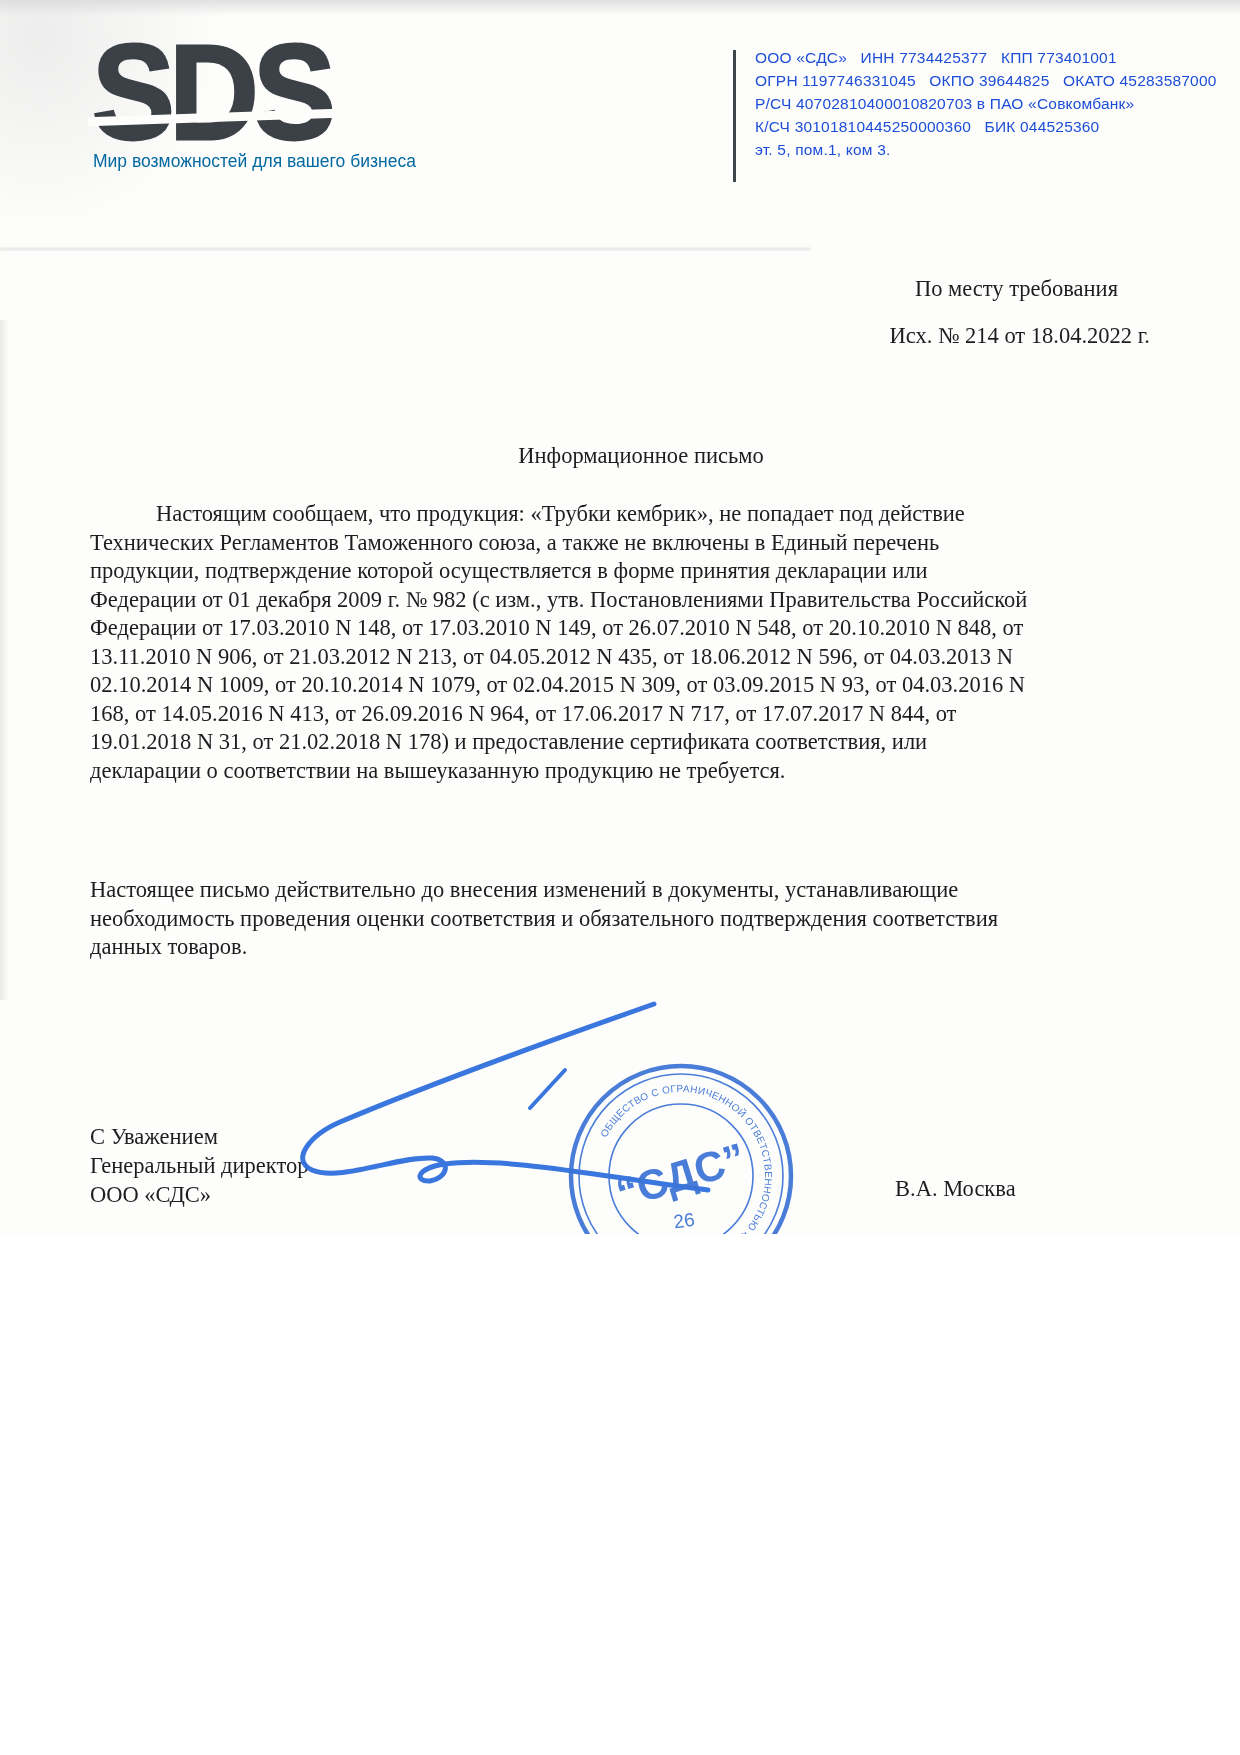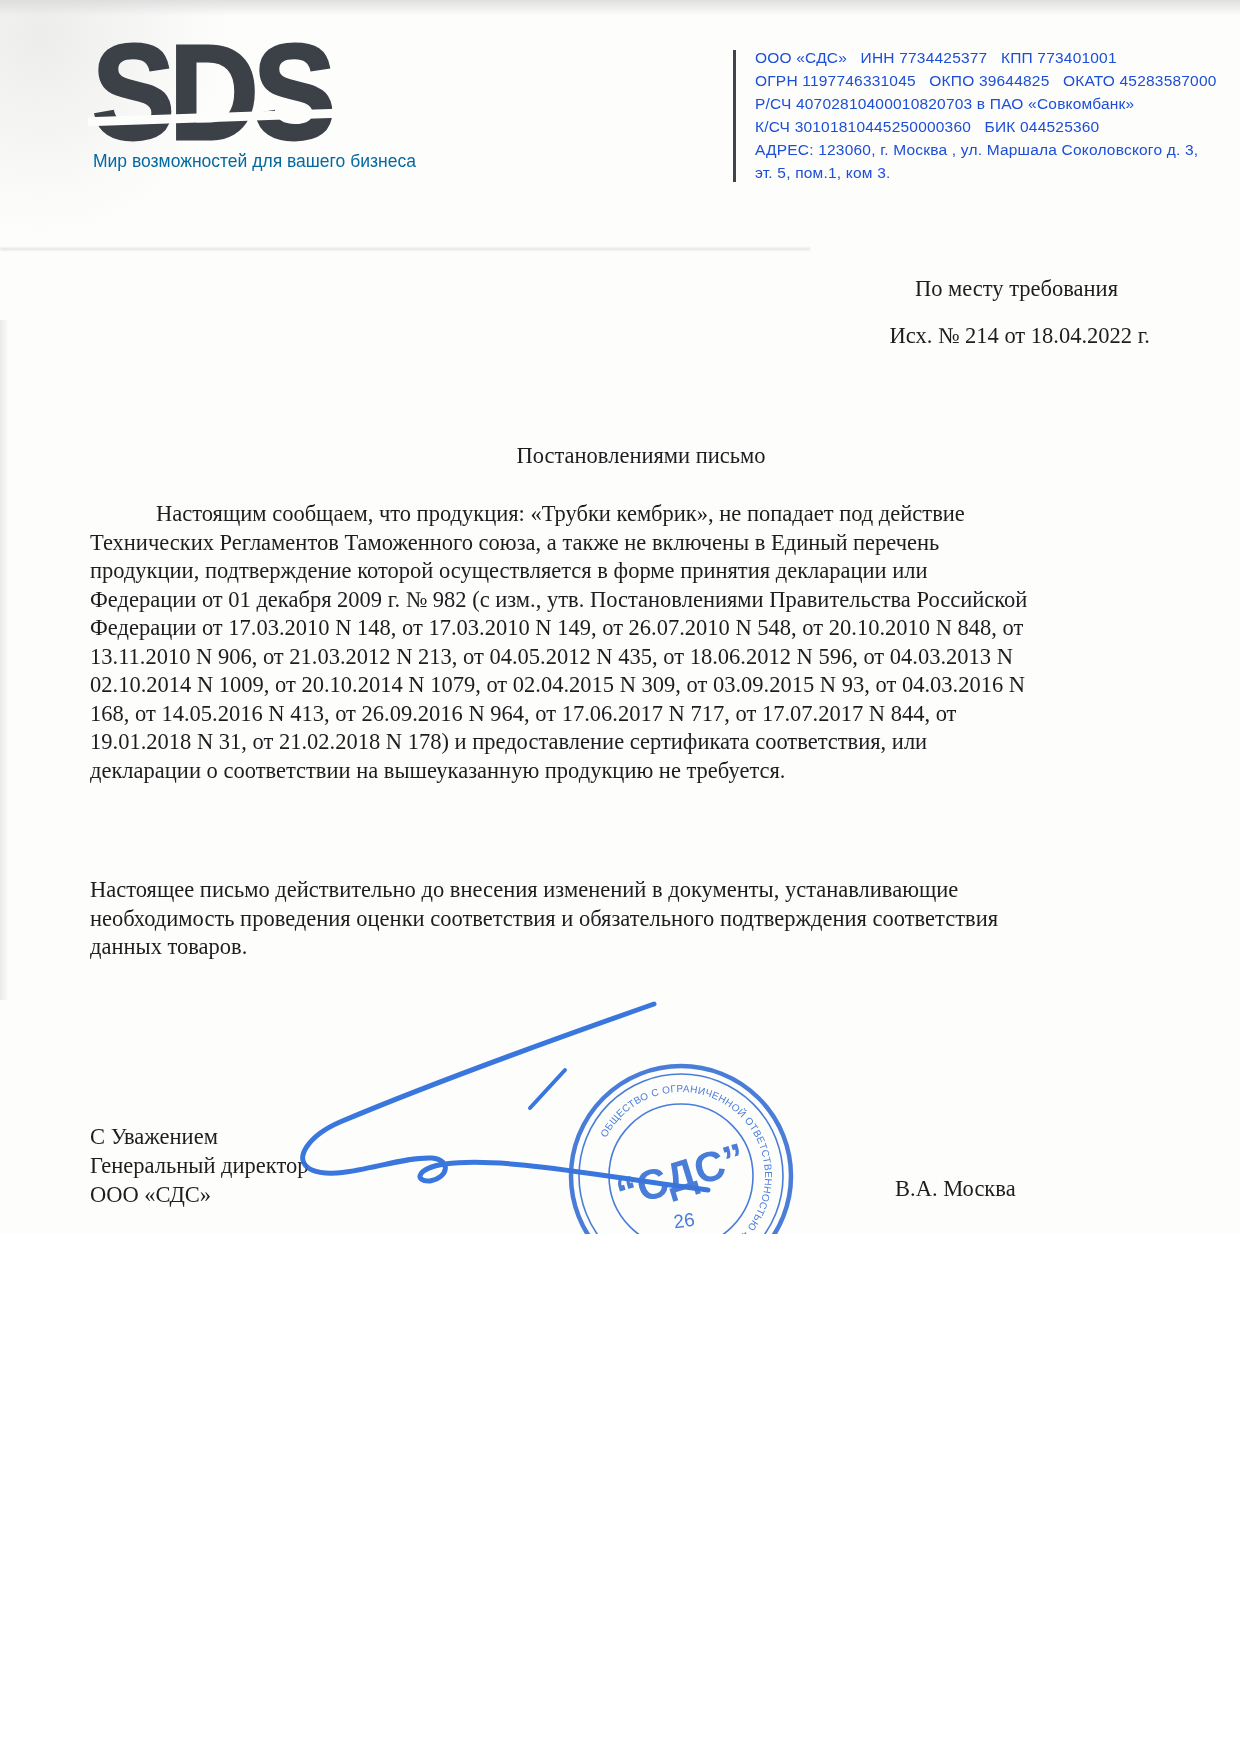--- a/index.html
+++ b/index.html
@@ -85,27 +85,26 @@
     <div class="logo-text">SDS</div>
     <div class="logo-slash"></div>
   </div>
   <div class="tagline">Мир возможностей для вашего бизнеса</div>
   <div class="letterhead-divider"></div>
   <div class="company-details">
       <div class="detail-line">ООО «СДС»   ИНН 7734425377   КПП 773401001</div>
       <div class="detail-line">ОГРН 1197746331045   ОКПО 39644825   ОКАТО 45283587000</div>
       <div class="detail-line">Р/СЧ 40702810400010820703 в ПАО «Совкомбанк»</div>
       <div class="detail-line">К/СЧ 30101810445250000360   БИК 044525360</div>
-      <div class="detail-line">АДРЕС: 123060, г. Москва , ул. Маршала Соколовского д. 3,</div>
       <div class="detail-line">эт. 5, пом.1, ком 3.</div>
     </div>
 
   <div class="recipient">По месту требования</div>
   <div class="reference">Исх. № 214 от 18.04.2022 г.</div>
-  <div class="title">Постановлениями письмо</div>
+  <div class="title">Информационное письмо</div>
 
   <div class="para para1">
       <div class="line">Настоящим сообщаем, что продукция: «Трубки кембрик», не попадает под действие</div>
       <div class="line">Технических Регламентов Таможенного союза, а также не включены в Единый перечень</div>
       <div class="line">продукции, подтверждение которой осуществляется в форме принятия декларации или</div>
       <div class="line">Федерации от 01 декабря 2009 г. № 982 (с изм., утв. Постановлениями Правительства Российской</div>
       <div class="line">Федерации от 17.03.2010 N 148, от 17.03.2010 N 149, от 26.07.2010 N 548, от 20.10.2010 N 848, от</div>
       <div class="line">13.11.2010 N 906, от 21.03.2012 N 213, от 04.05.2012 N 435, от 18.06.2012 N 596, от 04.03.2013 N</div>
       <div class="line">02.10.2014 N 1009, от 20.10.2014 N 1079, от 02.04.2015 N 309, от 03.09.2015 N 93, от 04.03.2016 N</div>
       <div class="line">168, от 14.05.2016 N 413, от 26.09.2016 N 964, от 17.06.2017 N 717, от 17.07.2017 N 844, от</div>

